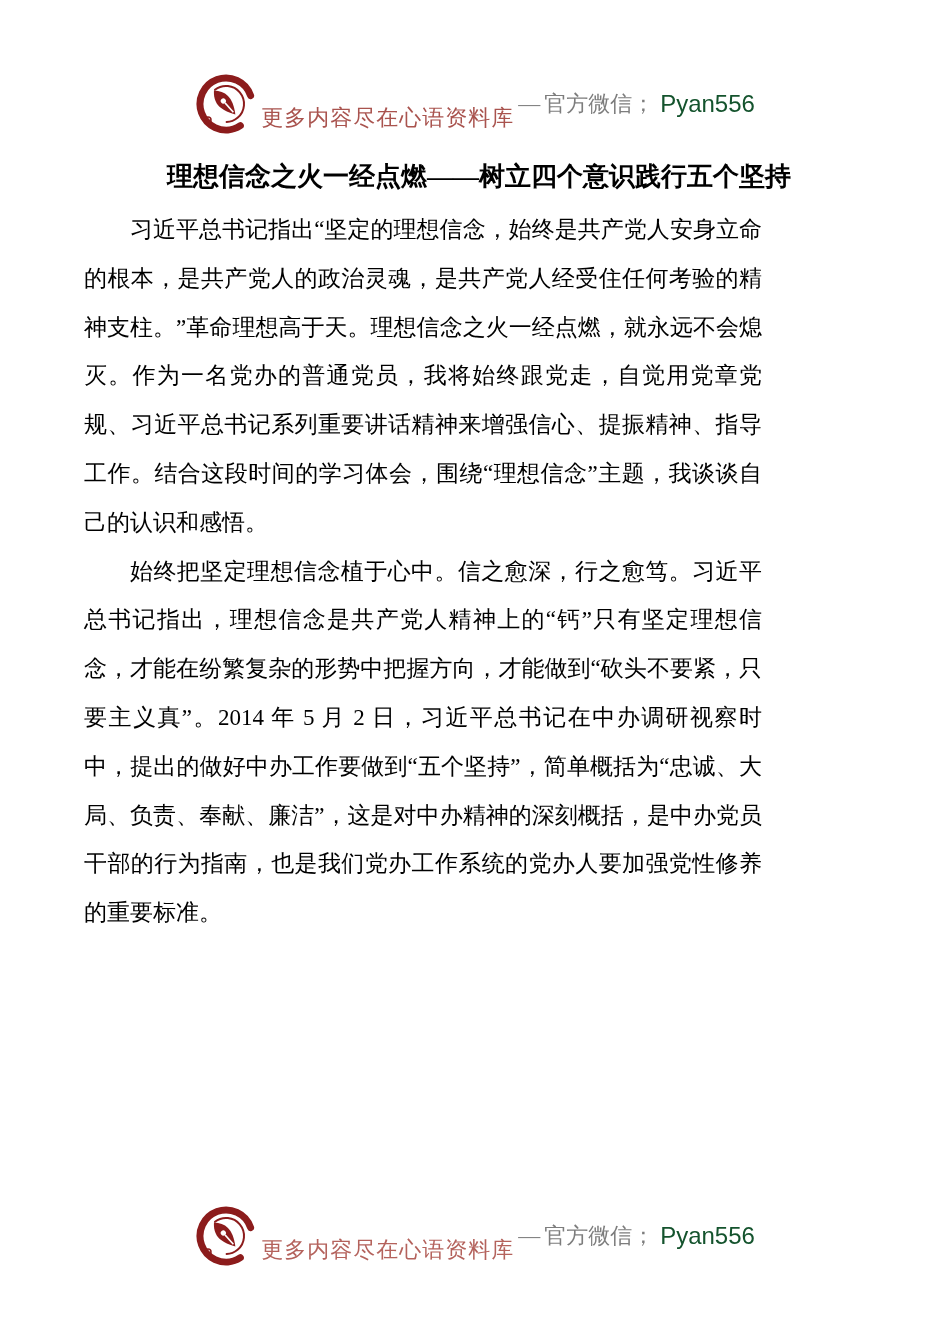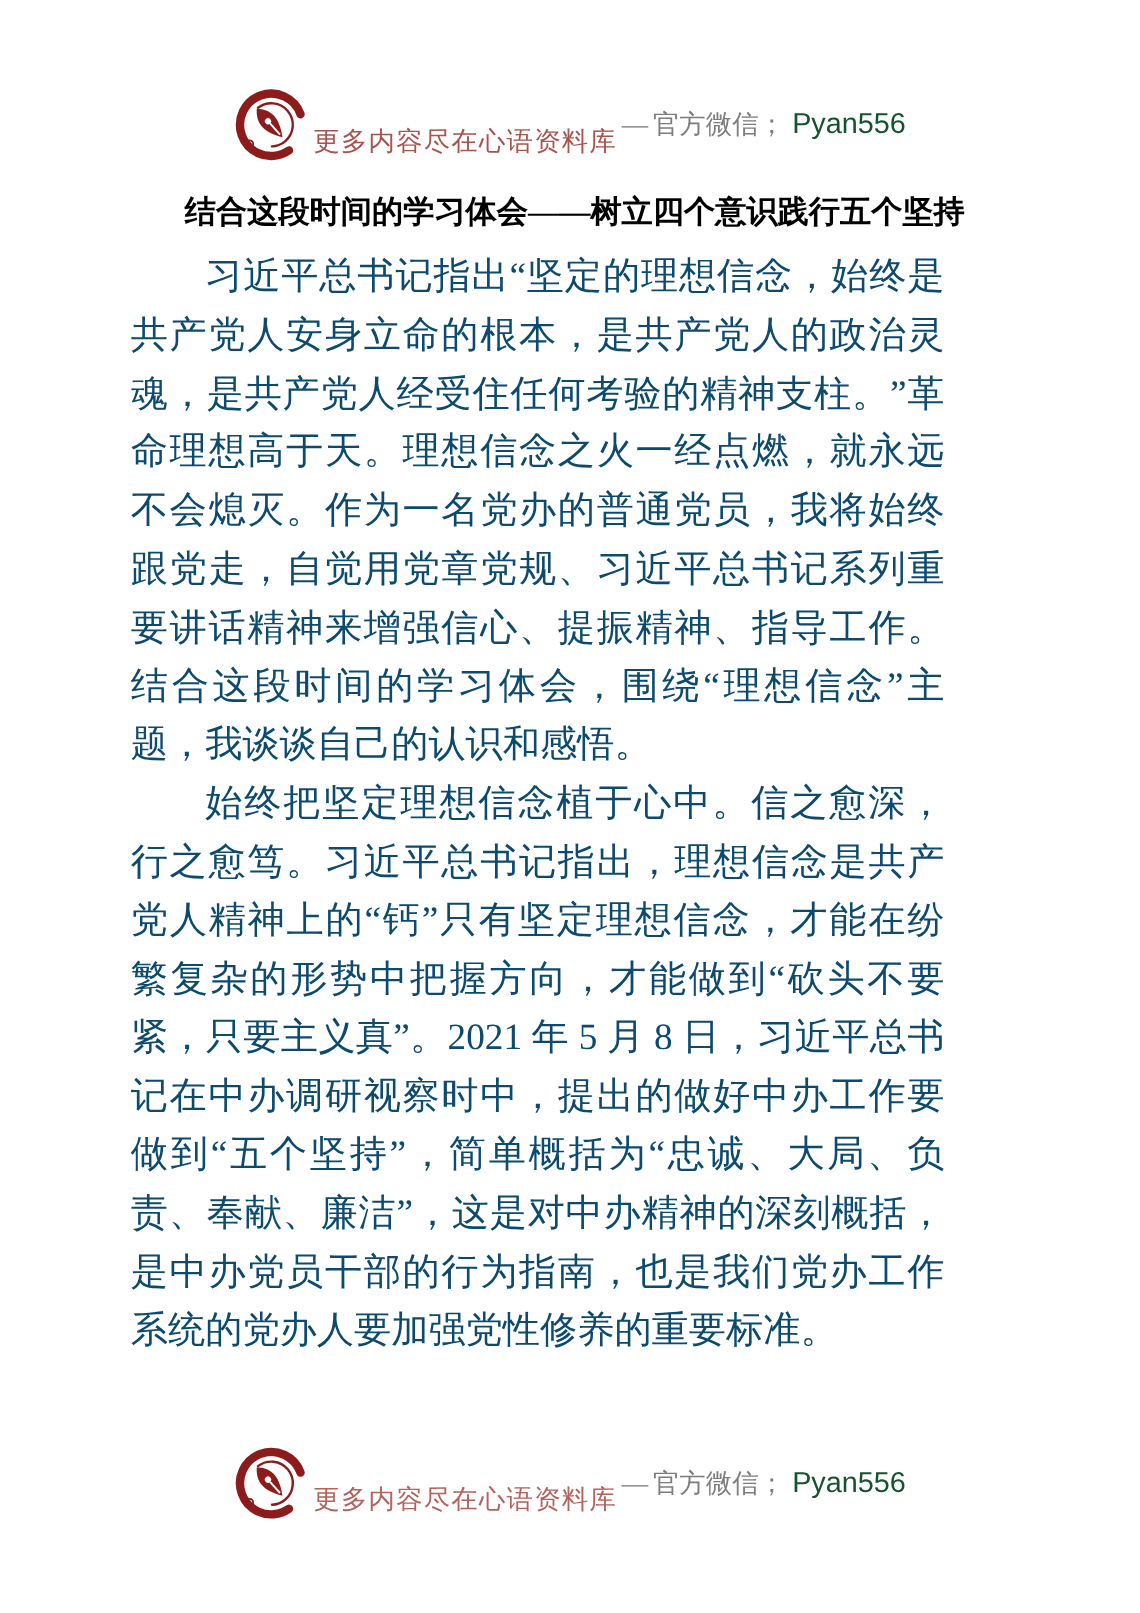--- a/index.html
+++ b/index.html
@@ -65,25 +65,25 @@
     text-align: center;
     font-size: 26px;
     line-height: 44px;
     font-weight: bold;
     color: #000000;
   }
 
   
   .doc-body {
     width: 678px;
-    margin-left: 109px;
+    margin-left: 84px;
     margin-top: 7px;
-    font-size: 31px;
+    font-size: 23px;
     line-height: 48.8px;
-    color: #0c4a6e;
+    color: #000000;
     text-align: justify;
     text-justify: inter-character;
   }
   .doc-body p {
     margin: 0;
     padding: 0;
     text-indent: 2em;
   }
 </style>
 </head>
@@ -101,25 +101,25 @@
         <line x1="31" y1="29.5" x2="31" y2="42" stroke="#ffffff" stroke-width="1.6"></line>
       </g>
       <circle cx="13" cy="47" r="3" fill="none" stroke="#8c1c1c" stroke-width="1.5"></circle>
     </svg>
     <span class="wm-brand">更多内容尽在心语资料库</span>
     <span class="wm-sep">—</span>
     <span class="wm-label">官方微信；</span>
     <span class="wm-id">Pyan556</span>
   </div>
 
-  <div class="doc-title">结合这段时间的学习体会——树立四个意识践行五个坚持</div>
+  <div class="doc-title">理想信念之火一经点燃——树立四个意识践行五个坚持</div>
 
   <div class="doc-body">
     <p>习近平总书记指出“坚定的理想信念，始终是共产党人安身立命的根本，是共产党人的政治灵魂，是共产党人经受住任何考验的精神支柱。”革命理想高于天。理想信念之火一经点燃，就永远不会熄灭。作为一名党办的普通党员，我将始终跟党走，自觉用党章党规、习近平总书记系列重要讲话精神来增强信心、提振精神、指导工作。结合这段时间的学习体会，围绕“理想信念”主题，我谈谈自己的认识和感悟。</p>
-    <p>始终把坚定理想信念植于心中。信之愈深，行之愈笃。习近平总书记指出，理想信念是共产党人精神上的“钙”只有坚定理想信念，才能在纷繁复杂的形势中把握方向，才能做到“砍头不要紧，只要主义真”。2021 年 5 月 8 日，习近平总书记在中办调研视察时中，提出的做好中办工作要做到“五个坚持”，简单概括为“忠诚、大局、负责、奉献、廉洁”，这是对中办精神的深刻概括，是中办党员干部的行为指南，也是我们党办工作系统的党办人要加强党性修养的重要标准。</p>
+    <p>始终把坚定理想信念植于心中。信之愈深，行之愈笃。习近平总书记指出，理想信念是共产党人精神上的“钙”只有坚定理想信念，才能在纷繁复杂的形势中把握方向，才能做到“砍头不要紧，只要主义真”。2014 年 5 月 2 日，习近平总书记在中办调研视察时中，提出的做好中办工作要做到“五个坚持”，简单概括为“忠诚、大局、负责、奉献、廉洁”，这是对中办精神的深刻概括，是中办党员干部的行为指南，也是我们党办工作系统的党办人要加强党性修养的重要标准。</p>
   </div>
 
   <div class="watermark footer">
     <svg class="wm-logo" viewBox="0 0 62 62" aria-hidden="true">
       <circle cx="31" cy="31" r="26" fill="none" stroke="#8c1c1c" stroke-width="7" stroke-dasharray="102 34" stroke-linecap="round" transform="rotate(115 31 31)"></circle>
       <circle cx="31" cy="31" r="18" fill="none" stroke="#8c1c1c" stroke-width="2" stroke-dasharray="40 45" stroke-linecap="round" transform="rotate(-40 31 31)"></circle>
       <g transform="rotate(-42 31 31)">
         <path d="M31 13 C39 21 41 30 31 45 C21 30 23 21 31 13 Z" fill="#8c1c1c"></path>
         <circle cx="31" cy="27" r="2.6" fill="#ffffff"></circle>
         <line x1="31" y1="29.5" x2="31" y2="42" stroke="#ffffff" stroke-width="1.6"></line>

